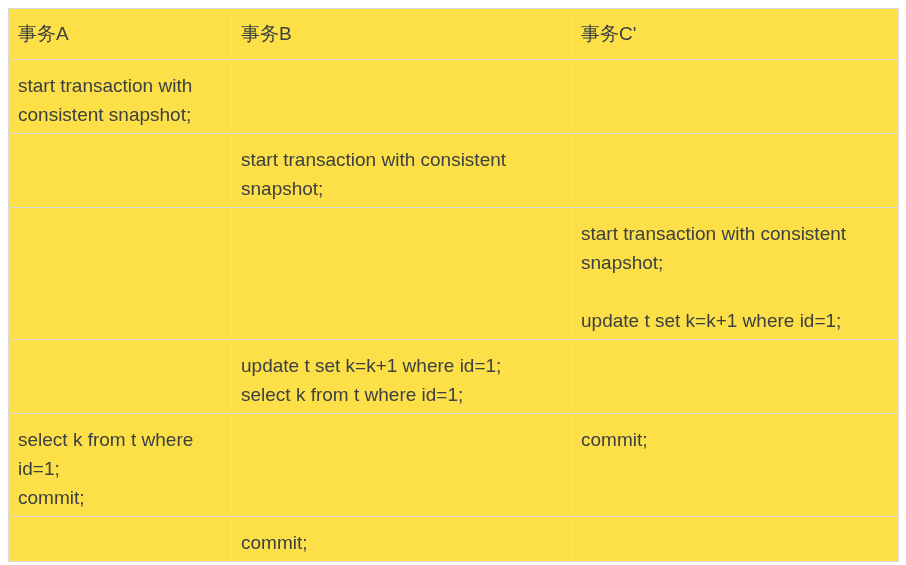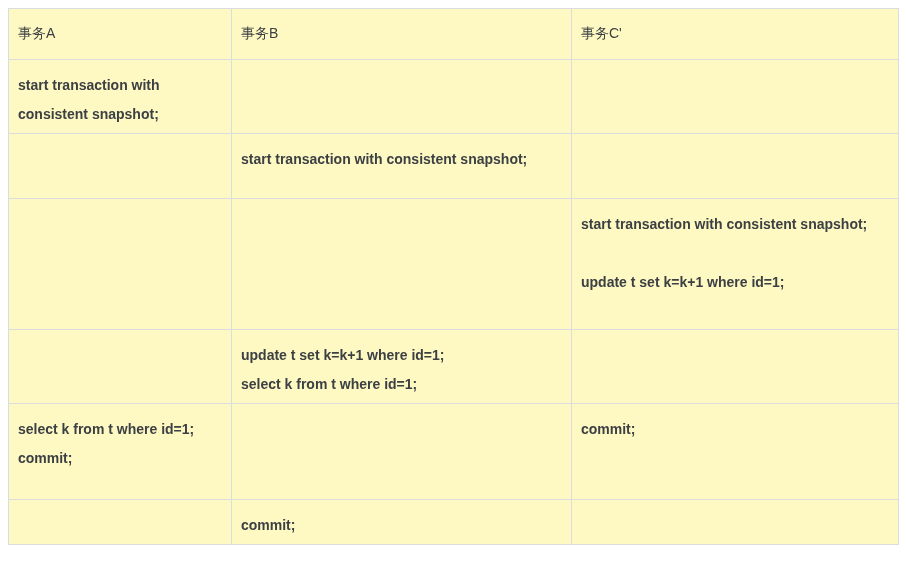--- a/index.html
+++ b/index.html
@@ -33,34 +33,33 @@
   .txn-table col.c1 { width: 223px; }
   .txn-table col.c2 { width: 340px; }
   .txn-table col.c3 { width: 327px; }
   .txn-table th,
   .txn-table td {
     border: 1px solid #dadce0;
     vertical-align: top;
     text-align: left;
     padding: 11px 9px 4px 9px;
     font-weight: normal;
-    font-size: 14px;
+    font-size: 19px;
     line-height: 29px;
     color: #3c4043;
-    background: #fef9c3;
+    background: #fde047;
   }
   .txn-table thead th {
     height: 22px;
     padding-top: 10px;
     padding-bottom: 11px;
   }
   .cell-line {
     display: block;
     white-space: normal;
-    font-weight: bold;
   }
   .cell-line.spaced {
     margin-top: 29px;
   }
   .cell-empty {
     display: block;
     min-height: 1px;
   }
   
   tr.r1 td { height: 52px; }

